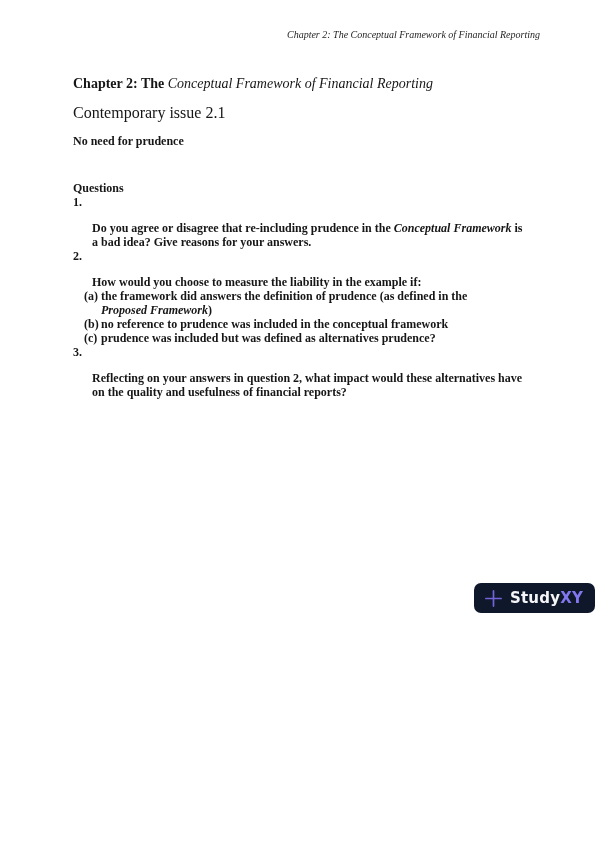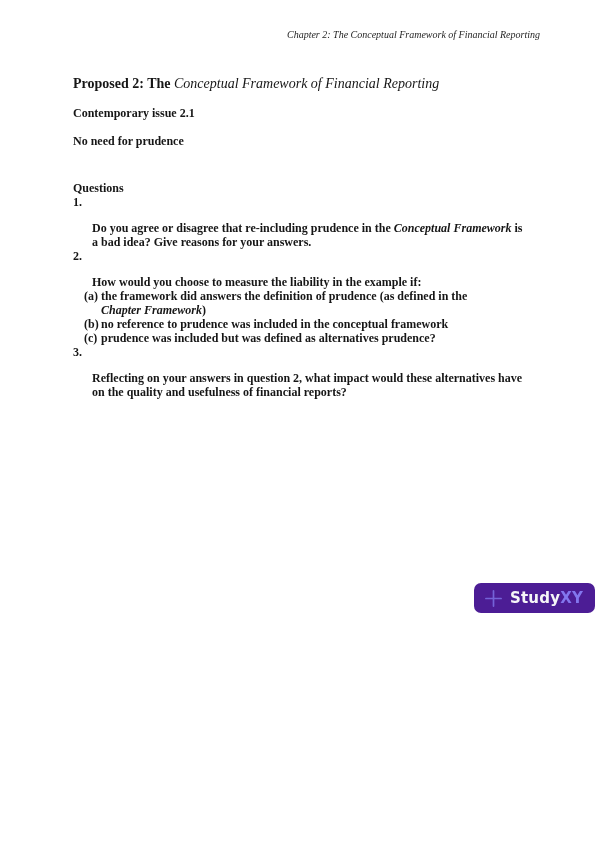--- a/index.html
+++ b/index.html
@@ -31,23 +31,23 @@
     font-size: 14px;
     line-height: 17px;
     font-weight: bold;
   }
   .doc-title em {
     font-style: italic;
     font-weight: normal;
   }
   .section-heading {
     margin-top: 14px;
-    font-size: 12px;
+    font-size: 16px;
     line-height: 14px;
-    font-weight: bold;
+    font-weight: normal;
   }
   .case-title {
     margin-top: 14px;
     font-size: 12px;
     line-height: 14px;
     font-weight: bold;
   }
   .questions {
     margin-top: 15px;
     font-size: 12px;
@@ -90,40 +90,40 @@
   }
   .brand-badge {
     position: absolute;
     right: 17px;
     bottom: 17px;
     height: 30px;
     display: flex;
     align-items: center;
     gap: 7px;
     padding: 0 12px 0 10px;
-    background: #4c1d95;
+    background: #0f172a;
     border-radius: 7px;
     font-family: "DejaVu Sans", sans-serif;
     font-weight: bold;
     font-size: 15px;
     letter-spacing: 0.2px;
   }
   .brand-primary { color: #f5f5f7; }
   .brand-accent  { color: #8377ee; }
   .plus-glyph { display: block; }
 </style>
 </head>
 <body>
 
 <div class="page">
   <div class="content">
 
     <div class="running-header">Chapter 2: The Conceptual Framework of Financial Reporting</div>
 
-    <h1 class="doc-title"><span>Proposed 2: The </span><em>Conceptual Framework of Financial Reporting</em></h1>
+    <h1 class="doc-title"><span>Chapter 2: The </span><em>Conceptual Framework of Financial Reporting</em></h1>
 
     <div class="section-heading">Contemporary issue 2.1</div>
 
     <div class="case-title">No need for prudence</div>
 
     <div class="questions">
       <div class="questions-heading">Questions</div>
 
       <div class="q-item">
         <span class="q-num">1.</span>
@@ -132,21 +132,21 @@
       </div>
 
       <div class="q-item">
         <span class="q-num">2.</span>
         <span class="q-text">How would you choose to measure the liability in the example if:</span>
       </div>
 
       <div class="sub-item">
         <span class="sub-marker">(a)</span>
         <span class="sub-text"><span>the framework did answers the definition of prudence (as defined in the
-</span><em>Chapter Framework</em><span>)</span></span>
+</span><em>Proposed Framework</em><span>)</span></span>
       </div>
 
       <div class="sub-item">
         <span class="sub-marker">(b)</span>
         <span class="sub-text">no reference to prudence was included in the conceptual framework</span>
       </div>
 
       <div class="sub-item">
         <span class="sub-marker">(c)</span>
         <span class="sub-text">prudence was included but was defined as alternatives prudence?</span>

